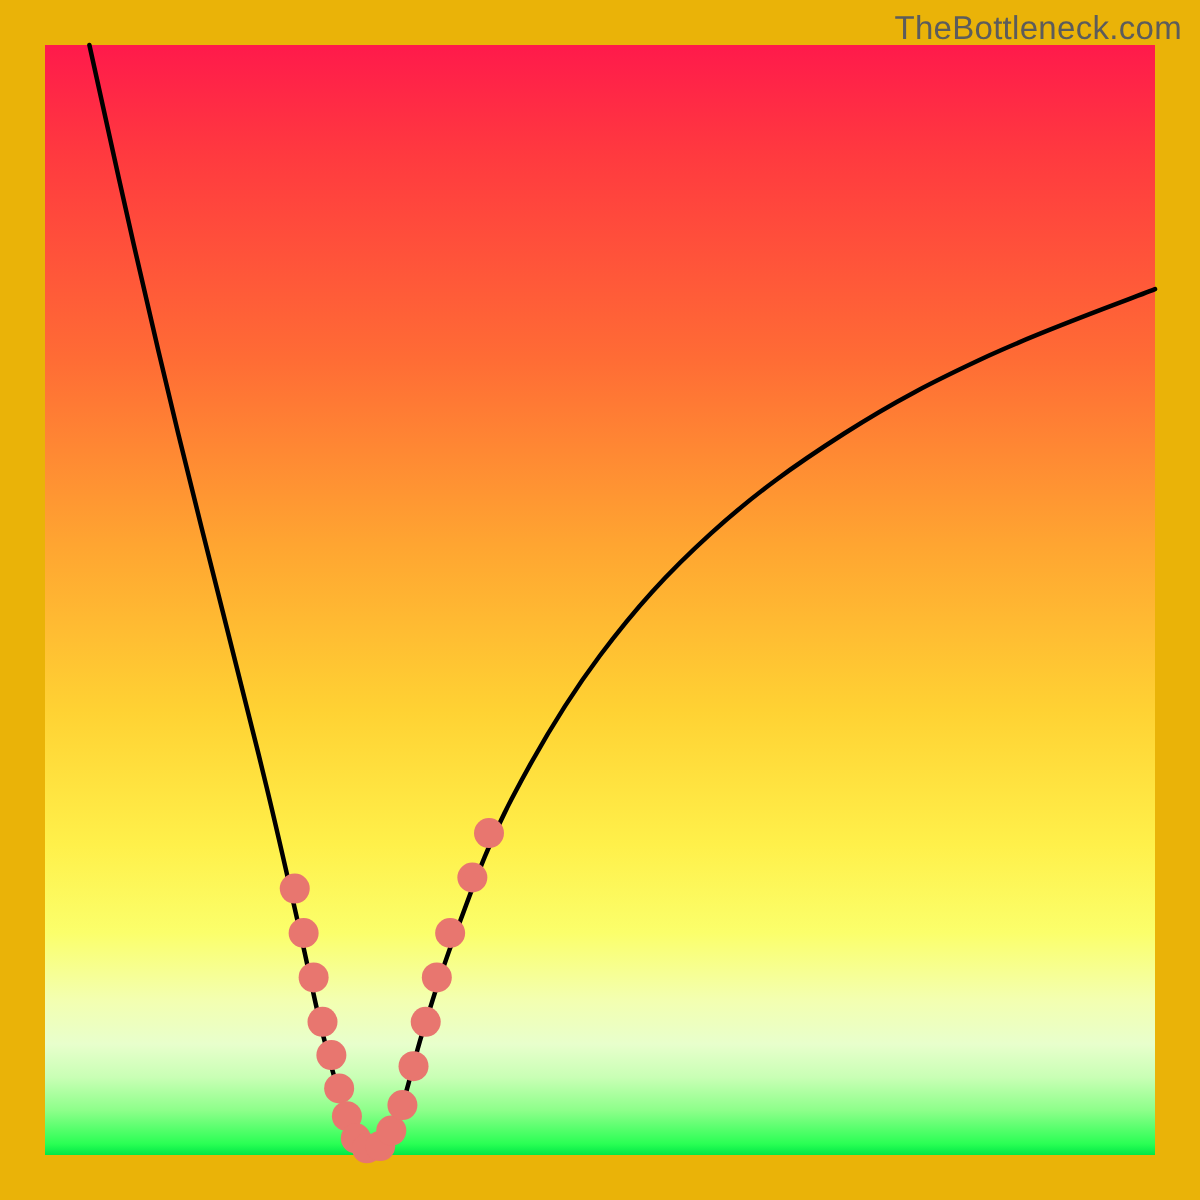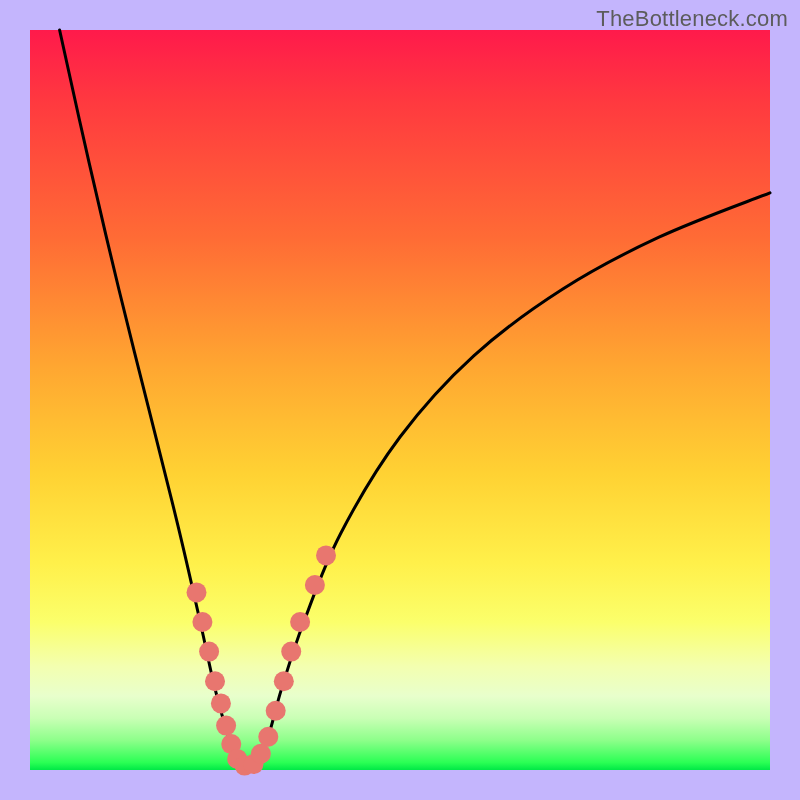--- a/index.html
+++ b/index.html
@@ -9,21 +9,21 @@
     height: 800px;
     overflow: hidden;
     background: #000;
     font-family: Arial, Helvetica, sans-serif;
   }
   .frame {
     position: absolute;
     top: 0; left: 0;
     width: 800px;
     height: 800px;
-    background: #c4b5fd;
+    background: #eab308;
   }
   .plot-area {
     position: absolute;
     top: 30px;
     left: 30px;
     width: 740px;
     height: 740px;
     
     background: linear-gradient(
       to bottom,

